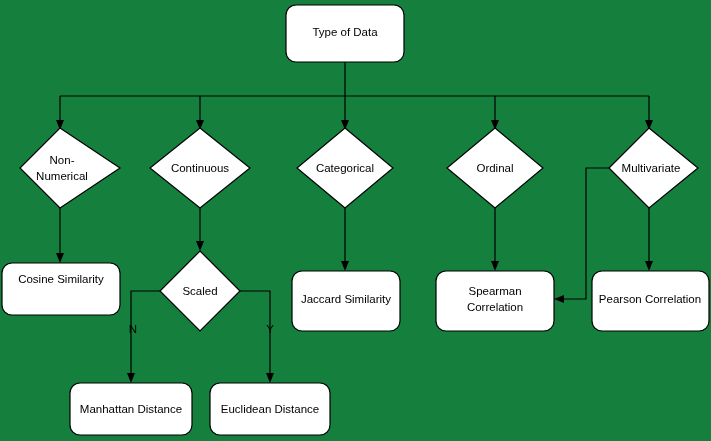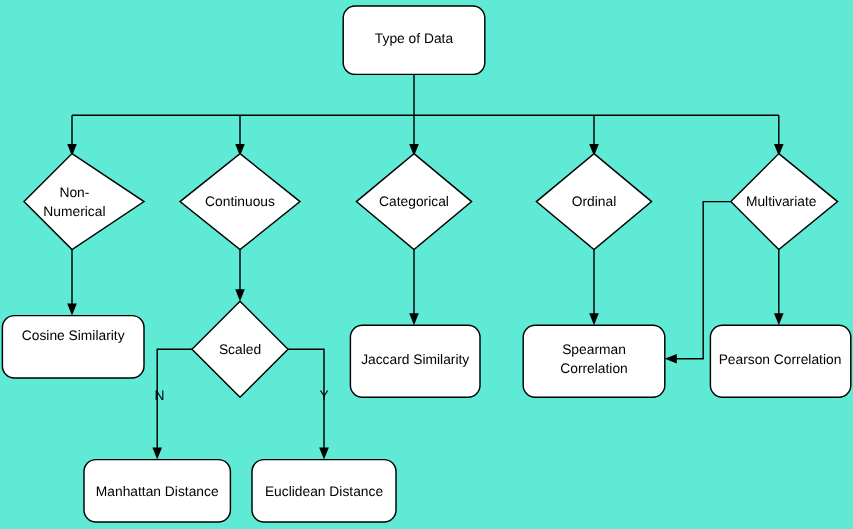--- a/index.html
+++ b/index.html
@@ -10,21 +10,21 @@
   body {
     width: 711px;
     height: 441px;
     overflow: hidden;
     font-family: "Liberation Sans", sans-serif;
   }
   #flowchart-root {
     position: relative;
     width: 711px;
     height: 441px;
-    background: #5eead4;
+    background: #15803d;
   }
   svg#diagram {
     display: block;
     width: 711px;
     height: 441px;
   }
   .node-shape {
     fill: #ffffff;
     stroke: #000000;
     stroke-width: 1.2;

